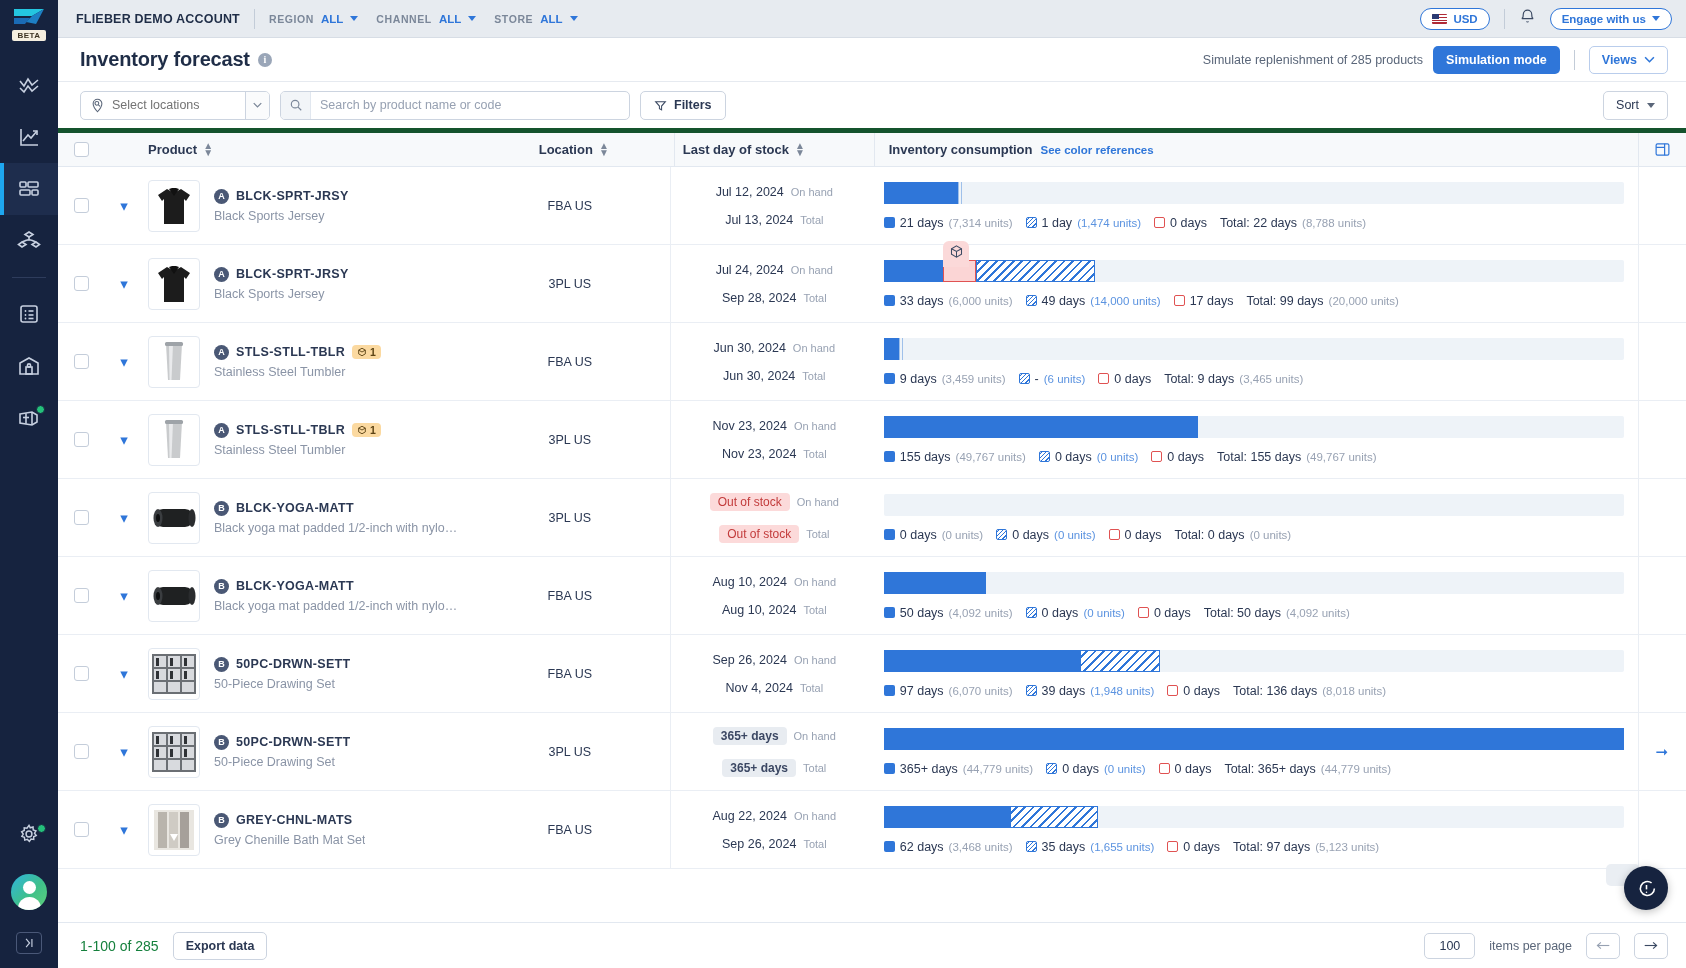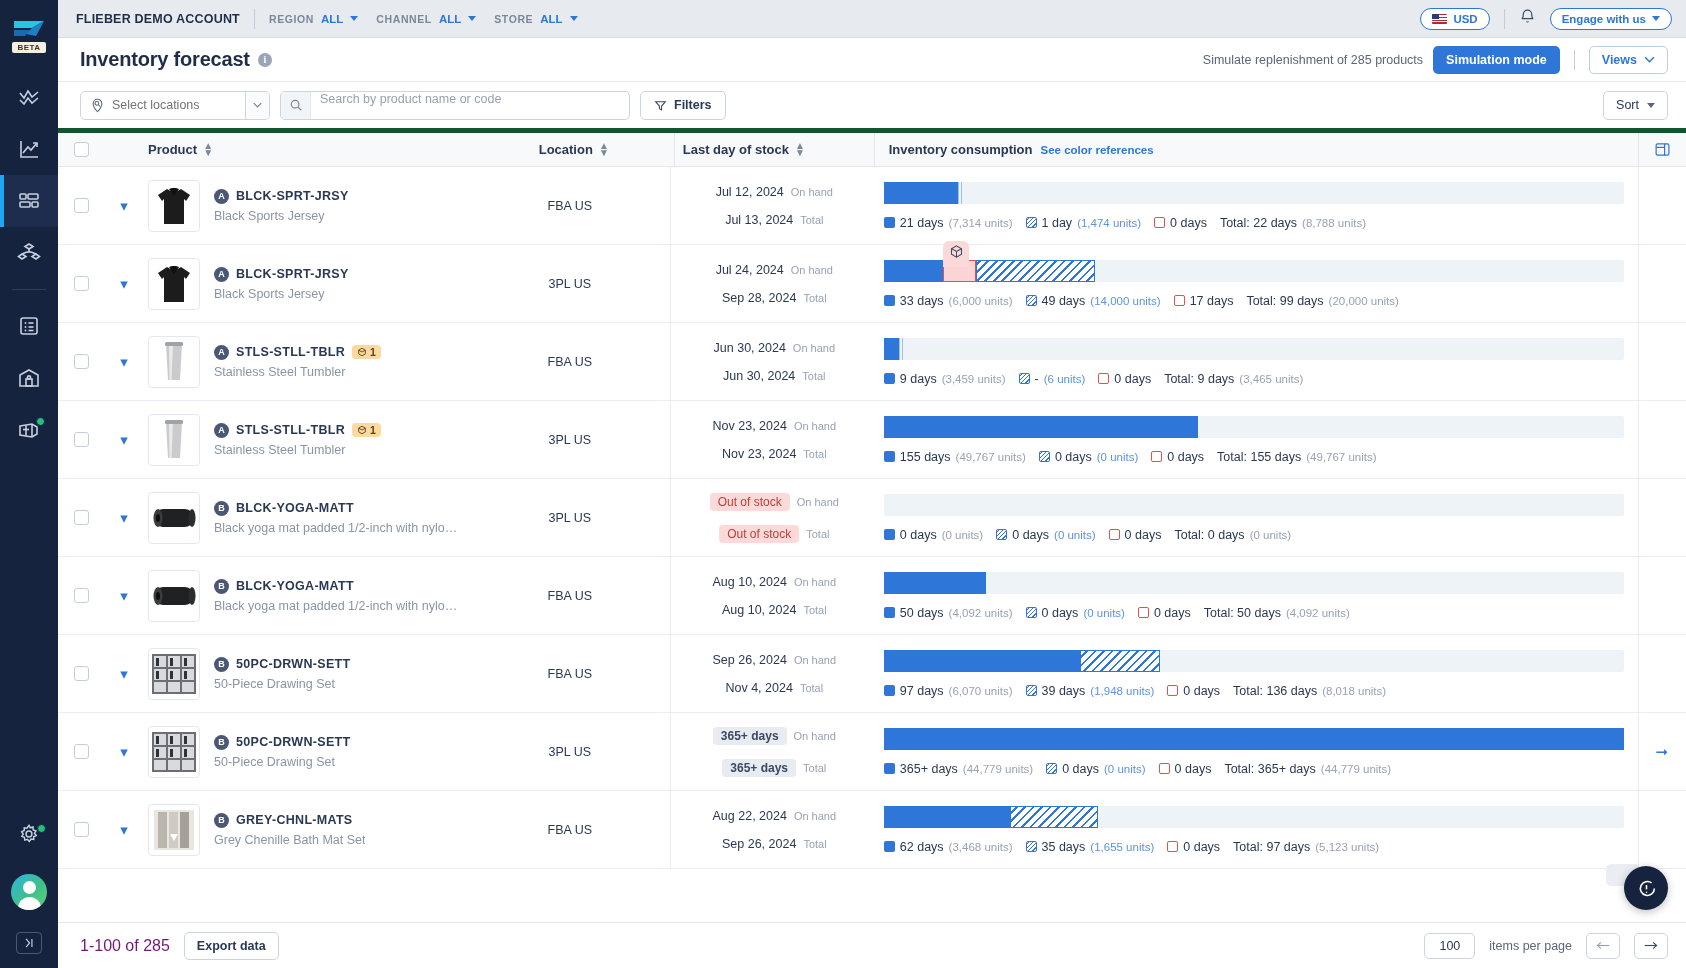--- a/index.html
+++ b/index.html
@@ -12,21 +12,21 @@
   }
   .app { display: flex; width: 1686px; height: 968px; }
 
   
   .sidebar {
     width: 58px; min-width: 58px; height: 968px;
     background: #16233f;
     display: flex; flex-direction: column; align-items: center;
     position: relative;
   }
-  .logo-wrap { padding-top: 18px; display:flex; flex-direction:column; align-items:center; }
+  .logo-wrap { padding-top: 6px; display:flex; flex-direction:column; align-items:center; }
   .logo-mark { width: 34px; height: 22px; position: relative; }
   .beta-tag {
     margin-top: 2px; background:#f5efe0; color:#3c3322;
     font-size: 8px; font-weight: 700; letter-spacing:.5px;
     padding: 1px 5px; border-radius: 2px;
   }
   .nav-group { margin-top: 18px; width: 100%; display:flex; flex-direction:column; align-items:center; }
   .nav-item {
     width: 58px; height: 52px; display:flex; align-items:center; justify-content:center;
     position: relative; cursor: pointer;
@@ -111,21 +111,21 @@
     padding: 0 18px 0 22px; background:#fff;
   }
   .loc-select {
     display:flex; align-items:center; width:190px; height:29px;
     border:1px solid #ccd4e0; border-radius:5px; background:#fff; cursor:pointer; overflow:hidden;
   }
   .loc-select .ic { padding: 0 7px 0 9px; display:flex; align-items:center; }
   .loc-select .ph { font-size:12.5px; color:#737373; flex:1; }
   .loc-select .drop { width:24px; height:100%; border-left:1px solid #ccd4e0; display:flex;align-items:center;justify-content:center; background:#fafbfc; }
   .search-box {
-    display:flex; align-items:flex-start; width:350px; height:29px;
+    display:flex; align-items:center; width:350px; height:29px;
     border:1px solid #ccd4e0; border-radius:5px; background:#fff; overflow:hidden;
   }
   .search-box .sic { width:30px; height:100%; background:#f2f5f8; display:flex;align-items:center;justify-content:center; border-right:1px solid #e1e7ef; }
   .search-box input { border:none; outline:none; flex:1; font-size:12.5px; color:#2b3853; padding:0 9px; background:transparent; font-family:inherit; }
   .search-box input::placeholder { color:#97a1b2; }
   .filters-btn {
     display:flex;align-items:center;gap:7px; height:29px; padding:0 13px;
     border:1px solid #ccd4e0; border-radius:5px; background:#fff; font-size:12.5px; font-weight:600; color:#2b3853; cursor:pointer;
   }
   .sort-btn {
@@ -206,21 +206,21 @@
   .lg-units { color:#98a2b3; font-size:11.5px; }
   .lg-units.blue { color:#5b93e0; }
   .lg-total { color:#2b3853; }
   .arrow-right { position:absolute; right:-30px; color:#2f76d9; font-size:15px; }
 
   
   .footer {
     height:46px; display:flex; align-items:center; padding:0 18px 0 22px;
     border-top:1px solid #e2e8f0; background:#fff; gap:14px;
   }
-  .foot-count { font-size:16px; color:#701a75; }
+  .foot-count { font-size:14px; color:#15803d; }
   .export-btn {
     background:#fff; border:1px solid #ccd4e0; border-radius:5px; padding:6px 12px;
     font-size:12.5px; font-weight:700; color:#2b3853; cursor:pointer;
   }
   .per-page-box {
     border:1px solid #ccd4e0; border-radius:5px; padding:5px 14px; font-size:12.5px; color:#2b3853; min-width:46px; text-align:center;
   }
   .per-label { font-size:12.5px; color:#5a6679; }
   .pg-btn {
     width:34px;height:26px;border:1px solid #ccd4e0;border-radius:5px;background:#fff;

